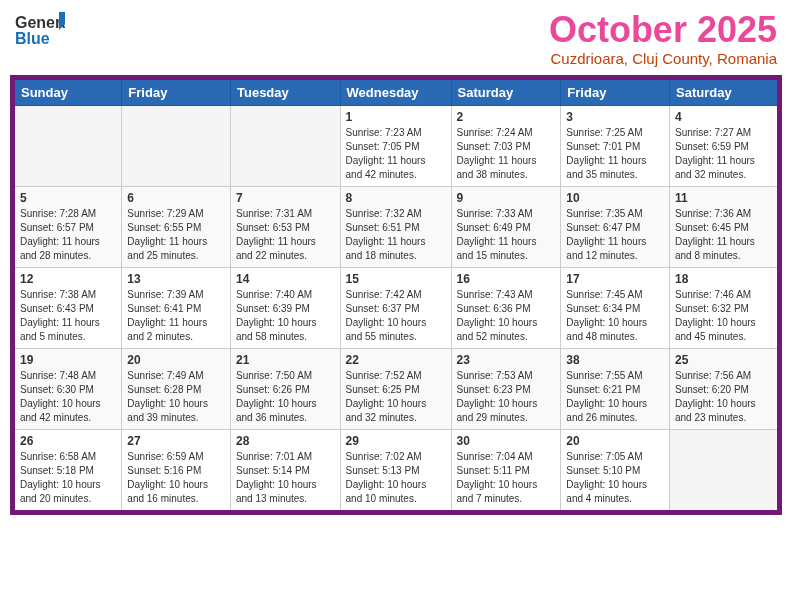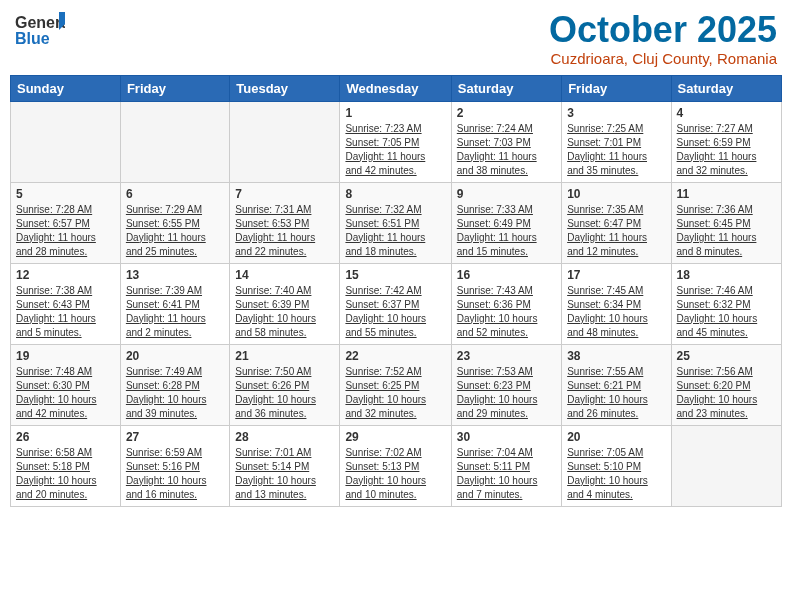--- a/index.html
+++ b/index.html
@@ -21,31 +21,31 @@
       display: flex;
       flex-direction: column;
       align-items: flex-start;
     }
     .title-section {
       text-align: right;
     }
     .month-title {
       font-size: 36px;
       font-weight: bold;
-      color: #0369a1;
+      color: #ec4899;
       line-height: 1.1;
     }
     .subtitle {
       font-size: 15px;
       color: #c2410c;
     }
     .calendar {
       width: 100%;
       border-collapse: collapse;
-      border: 1px solid #701a75;
+      border: 5px solid #701a75;
     }
     .calendar th {
       background: #2a6ab5;
       color: #fff;
       text-align: left;
       padding: 5px 6px;
       font-size: 13px;
       font-weight: bold;
       border: 1px solid #1a5aa5;
     }
@@ -65,21 +65,20 @@
     .day-number {
       font-weight: bold;
       font-size: 12px;
       margin-bottom: 2px;
       display: block;
     }
     .day-info {
       font-size: 10px;
       line-height: 1.4;
       color: #333;
-      text-decoration: underline;
     }
     .row-even td {
       background: #f9f9f9;
     }
   </style>
 </head>
 <body>
 
 <div class="header">
   <div class="logo">

